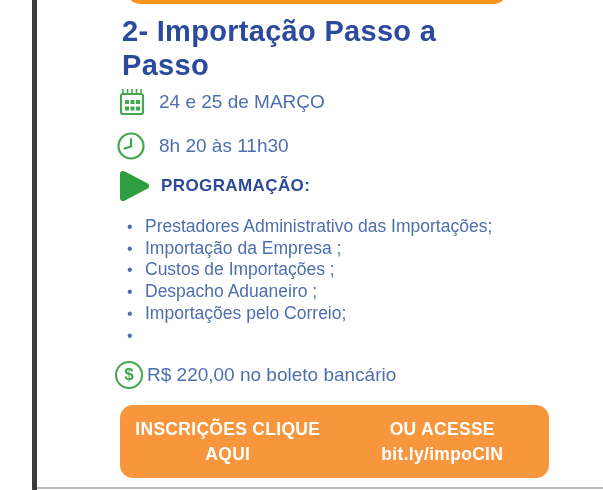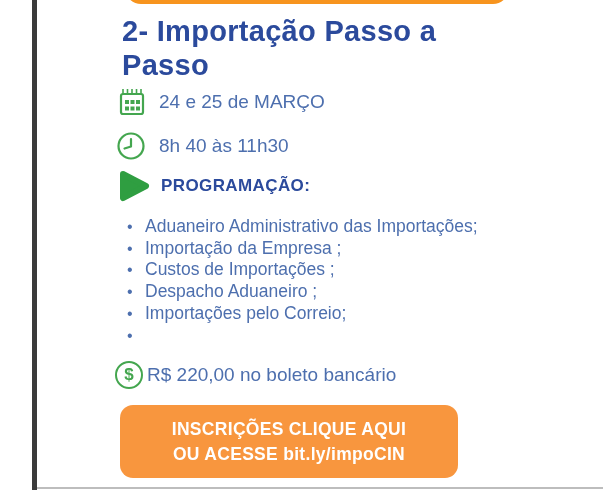--- a/index.html
+++ b/index.html
@@ -46,23 +46,23 @@
   .topics .bullet{width:18px;flex:0 0 18px;}
   .topics .bullet::before{content:"\2022";font-size:16px;}
   .row-price{left:83px;top:361px;gap:4px;font-size:19px;}
   .dollar-icon{
     width:28px;height:28px;border:2px solid var(--icon-green);border-radius:50%;
     display:flex;align-items:center;justify-content:center;
     color:var(--icon-green);font-weight:bold;font-size:17px;
   }
   .dollar-icon::before{content:"$";}
   .cta-button{
-    position:absolute;left:88px;top:405px;width:338px;height:73px;
+    position:absolute;left:88px;top:405px;width:429px;height:73px;
     background:var(--button-orange);border:none;border-radius:13px;
-    display:flex;flex-direction:column;align-items:center;justify-content:center;
+    display:flex;align-items:center;justify-content:center;
     color:var(--button-text);font-family:inherit;font-weight:bold;font-size:17.5px;
     line-height:1.4;letter-spacing:0.3px;cursor:pointer;
   }
   svg{display:block;}
 </style>
 </head>
 <body>
 
 <div class="page">
 
@@ -94,37 +94,37 @@
     <span>24 e 25 de MARÇO</span>
   </div>
 
   <div class="info-row row-time">
     <span>
       <svg width="30" height="30" viewBox="0 0 30 30" fill="none">
         <circle cx="15" cy="15" r="12.5" stroke="#44A64F" stroke-width="2.2"></circle>
         <path d="M15 8 L15 15.5 L8.5 17.5" stroke="#44A64F" stroke-width="2.2" stroke-linecap="round" stroke-linejoin="round"></path>
       </svg>
     </span>
-    <span>8h 40 às 11h30</span>
+    <span>8h 20 às 11h30</span>
   </div>
 
   <div class="info-row row-program">
     <span>
       <svg width="34" height="32" viewBox="0 0 34 32">
         <polygon points="5,4 28,16 5,28" fill="#2F9E41" stroke="#2F9E41" stroke-width="6" stroke-linejoin="round"></polygon>
       </svg>
     </span>
     <span class="program-label">PROGRAMAÇÃO:</span>
   </div>
 
   <ul class="topics">
 
       <li>
         <span class="bullet"></span>
-        <span>Aduaneiro Administrativo das Importações;</span>
+        <span>Prestadores Administrativo das Importações;</span>
       </li>
 
       <li>
         <span class="bullet"></span>
         <span>Importação da Empresa ;</span>
       </li>
 
       <li>
         <span class="bullet"></span>
         <span>Custos de Importações ;</span>

